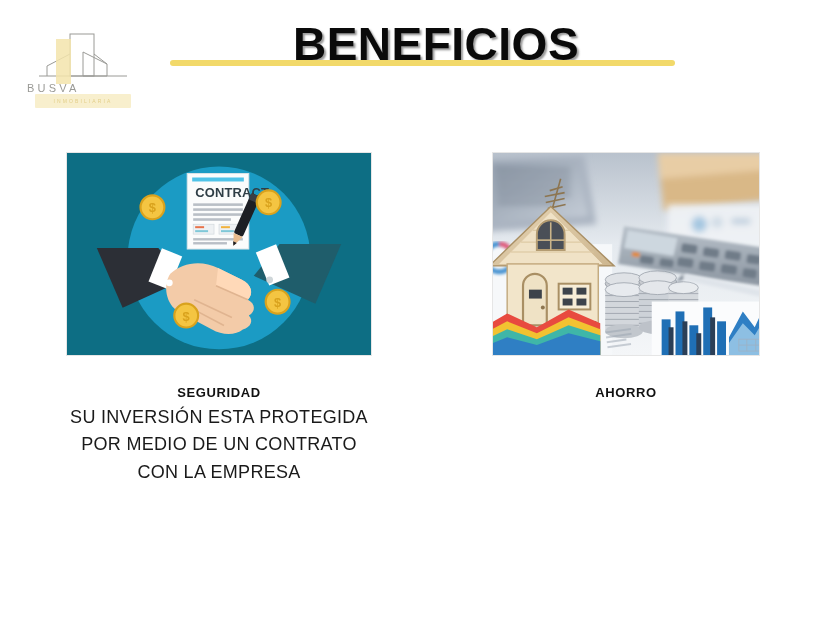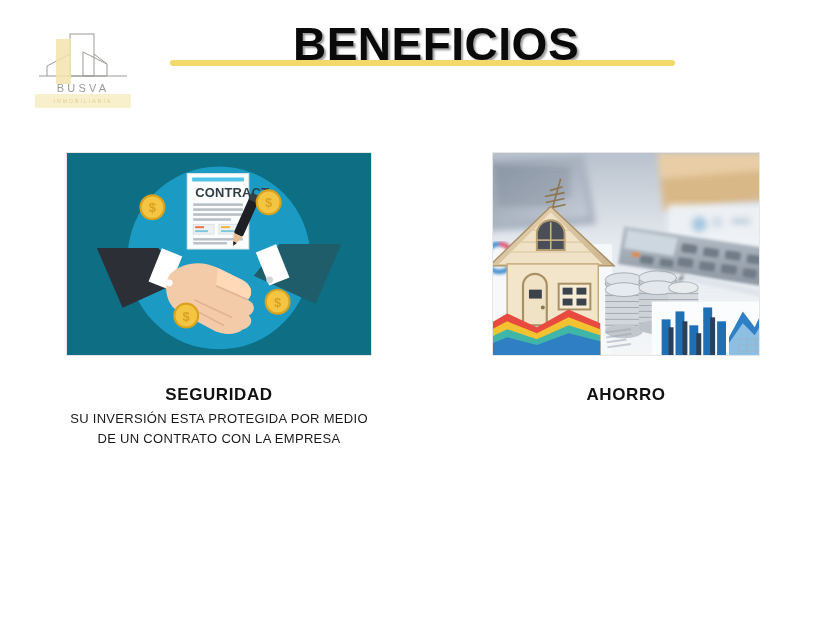--- a/index.html
+++ b/index.html
@@ -23,21 +23,20 @@
     top: 28px;
     width: 112px;
     height: 80px;
   }
   .logo-svg { display: block; }
   .logo-wordmark {
     position: absolute;
     left: 0;
     top: 54px;
     width: 112px;
-    text-align: center;
     font-size: 11px;
     letter-spacing: 3.2px;
     color: #9a9a96;
     font-family: "Liberation Sans", sans-serif;
   }
   .logo-subtext {
     position: absolute;
     left: 0;
     top: 70px;
     width: 112px;
@@ -116,28 +115,28 @@
   }
 
   
   .caption {
     width: 100%;
     margin-top: 29px;
     text-align: center;
     color: #111111;
   }
   .caption-title {
-    font-size: 17px;
+    font-size: 13px;
     font-weight: bold;
     letter-spacing: 0.6px;
     margin-bottom: 4px;
     font-family: "Liberation Sans", sans-serif;
   }
   .caption-body {
-    font-size: 13px;
+    font-size: 18px;
     line-height: 1.52;
     letter-spacing: 0.3px;
     font-family: "Liberation Sans", sans-serif;
     color: #1a1a1a;
   }
 </style>
 </head>
 <body>
 
 <div class="logo-block">

